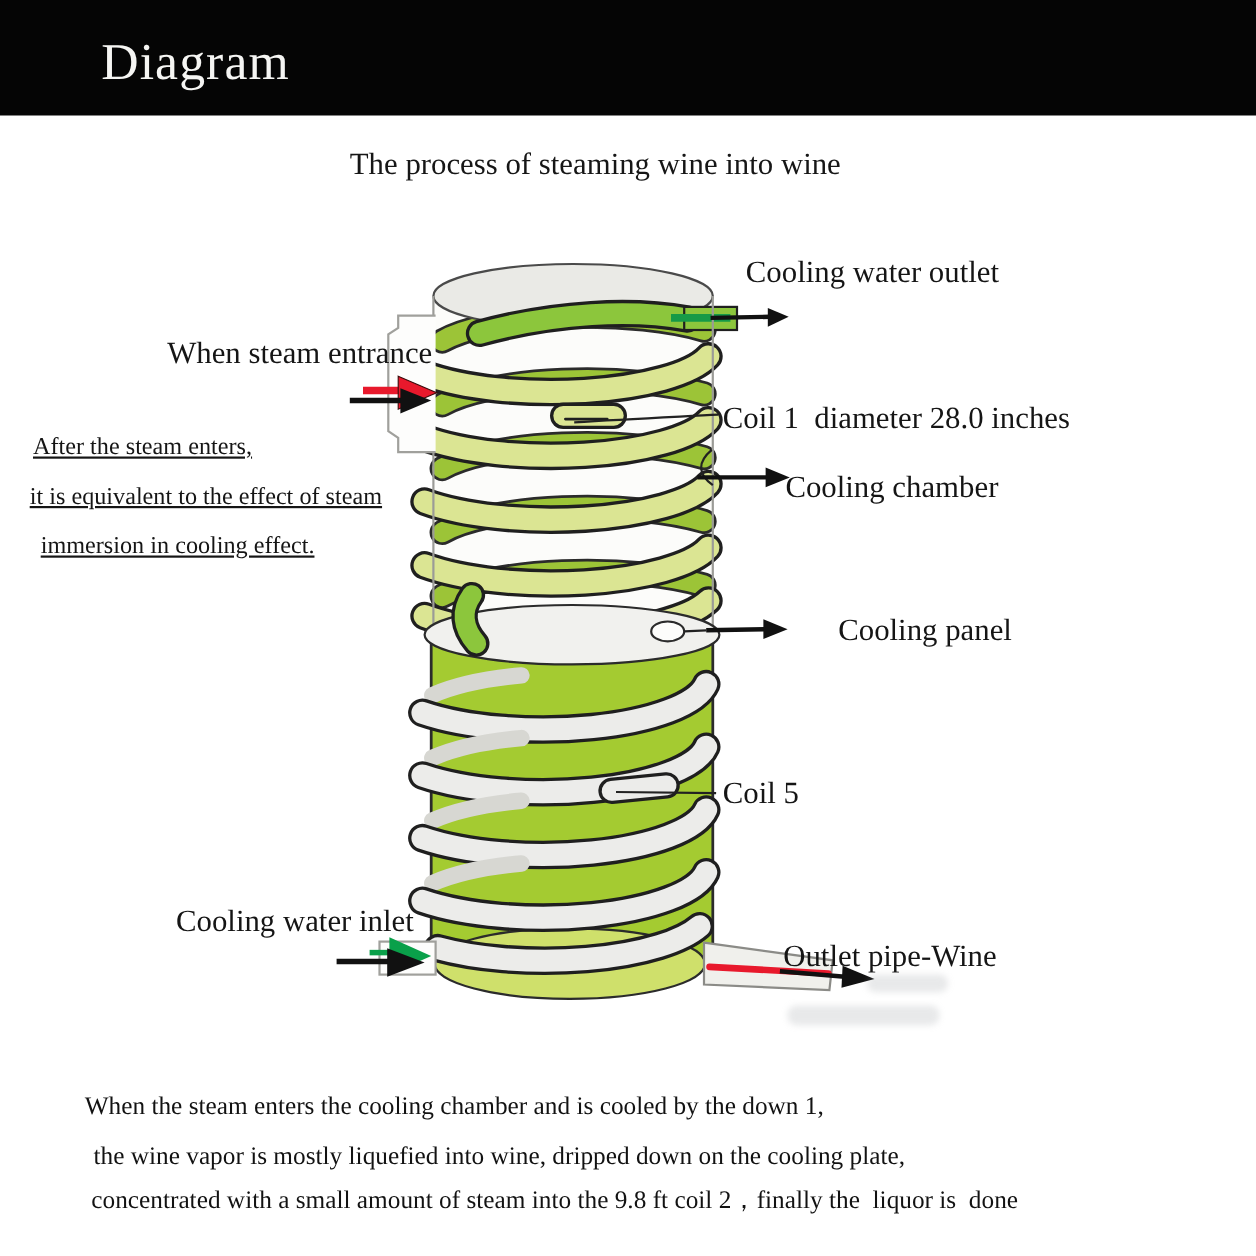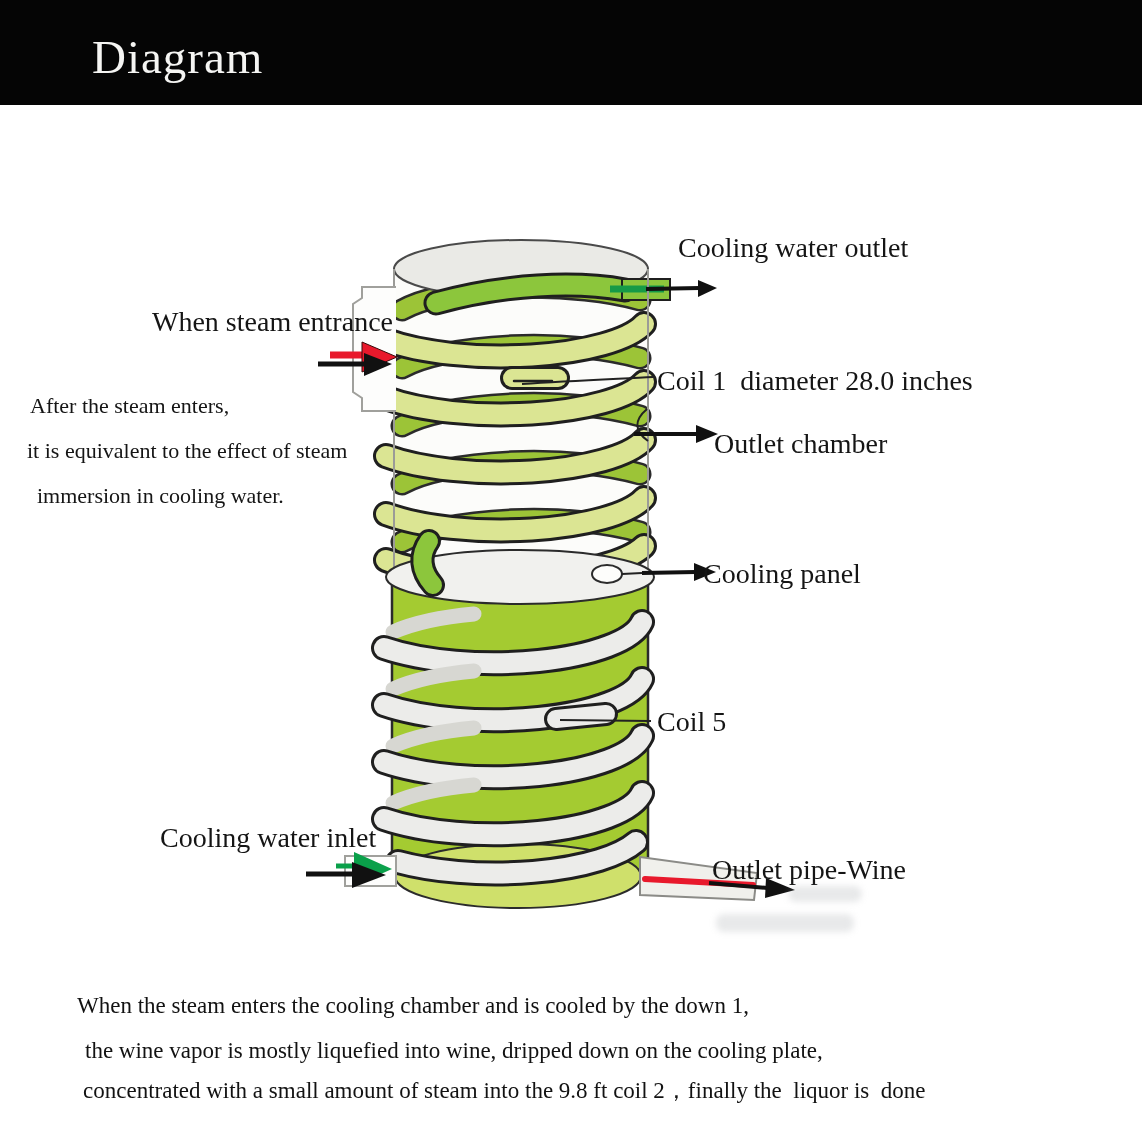--- a/index.html
+++ b/index.html
@@ -30,39 +30,40 @@
     position:absolute;left:92px;top:30px;font-size:47px;color:#f5f5f3;
     letter-spacing:1px;
   }
   .page-title{
     position:absolute;left:318px;top:134px;font-size:28px;color:#161616;
   }
   .diagram-svg{position:absolute;left:0;top:0;}
   .lbl{
     position:absolute;font-size:28px;color:#151515;white-space:pre;
   }
-  .side-note{position:absolute;left:27px;top:393px;font-size:22px;color:#151515;}
+  .side-note{position:absolute;left:27px;top:393px;font-size:22px;color:#151515;text-decoration:underline;}
   .side-note div{height:45px;}
   .sn2{padding-left:0px;text-align:right;}
   .sn1{padding-left:3px;}
   .sn3{padding-left:10px;}
   .footer-line{position:absolute;font-size:23px;color:#121212;white-space:pre;}
   .watermark{
     position:absolute;background:rgba(140,145,150,0.20);filter:blur(3px);
     border-radius:8px;
   }
 </style>
 </head>
 <body>
 
 <div class="stage">
 
   <div class="header-bar"></div>
   <div class="header-title">Diagram</div>
 
+  <div class="page-title">The process of steaming wine into wine</div>
 
   <svg class="diagram-svg" width="1142" height="1142" viewBox="0 0 1142 1142">
 
     <g>
       <rect x="394" y="269" width="254" height="308" fill="#fcfcfa"></rect>
 
       <g>
         <path d="M402,310 A146,40 0 0 1 640,300" fill="none" stroke="#2b2b2b" stroke-width="23" stroke-linecap="round"></path>
         <path d="M402,310 A146,40 0 0 1 640,300" fill="none" stroke="var(--coil1-back)" stroke-width="18" stroke-linecap="round"></path>
         <path d="M402,368 A146,40 0 0 1 640,358" fill="none" stroke="#2b2b2b" stroke-width="23" stroke-linecap="round"></path>
@@ -198,34 +199,34 @@
       </g>
     </g>
   </svg>
 
   <div class="lbl" style="left:678px;top:232px">Cooling water outlet</div>
 
   <div class="lbl" style="left:152px;top:306px">When steam entrance</div>
 
   <div class="lbl" style="left:657px;top:365px">Coil 1  diameter 28.0 inches</div>
 
-  <div class="lbl" style="left:714px;top:428px">Outlet chamber</div>
-
-  <div class="lbl" style="left:703px;top:558px">Cooling panel</div>
+  <div class="lbl" style="left:714px;top:428px">Cooling chamber</div>
+
+  <div class="lbl" style="left:762px;top:558px">Cooling panel</div>
 
   <div class="lbl" style="left:657px;top:706px">Coil 5</div>
 
   <div class="lbl" style="left:160px;top:822px">Cooling water inlet</div>
 
   <div class="lbl" style="left:712px;top:854px">Outlet pipe-Wine</div>
 
   <div class="side-note">
     <div class="sn1">After the steam enters,</div>
     <div class="sn2">it is equivalent to the effect of steam</div>
-    <div class="sn3">immersion in cooling water.</div>
+    <div class="sn3">immersion in cooling effect.</div>
   </div>
 
   <div class="watermark" style="left:788px;top:886px;width:74px;height:16px"></div>
   <div class="watermark" style="left:716px;top:914px;width:138px;height:18px"></div>
 
   <div class="footer-line" style="left:77px;top:993px">When the steam enters the cooling chamber and is cooled by the down 1,</div>
   <div class="footer-line" style="left:85px;top:1038px">the wine vapor is mostly liquefied into wine, dripped down on the cooling plate,</div>
   <div class="footer-line" style="left:83px;top:1075px">concentrated with a small amount of steam into the 9.8 ft coil 2，finally the  liquor is  done</div>
 
 </div>

